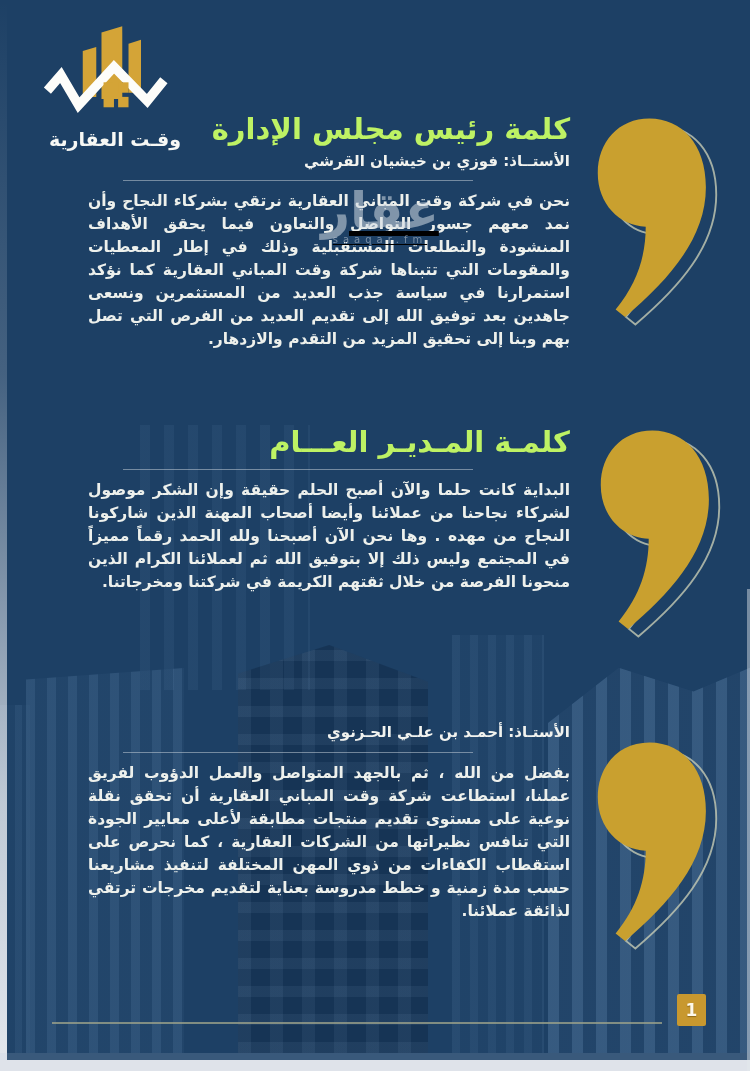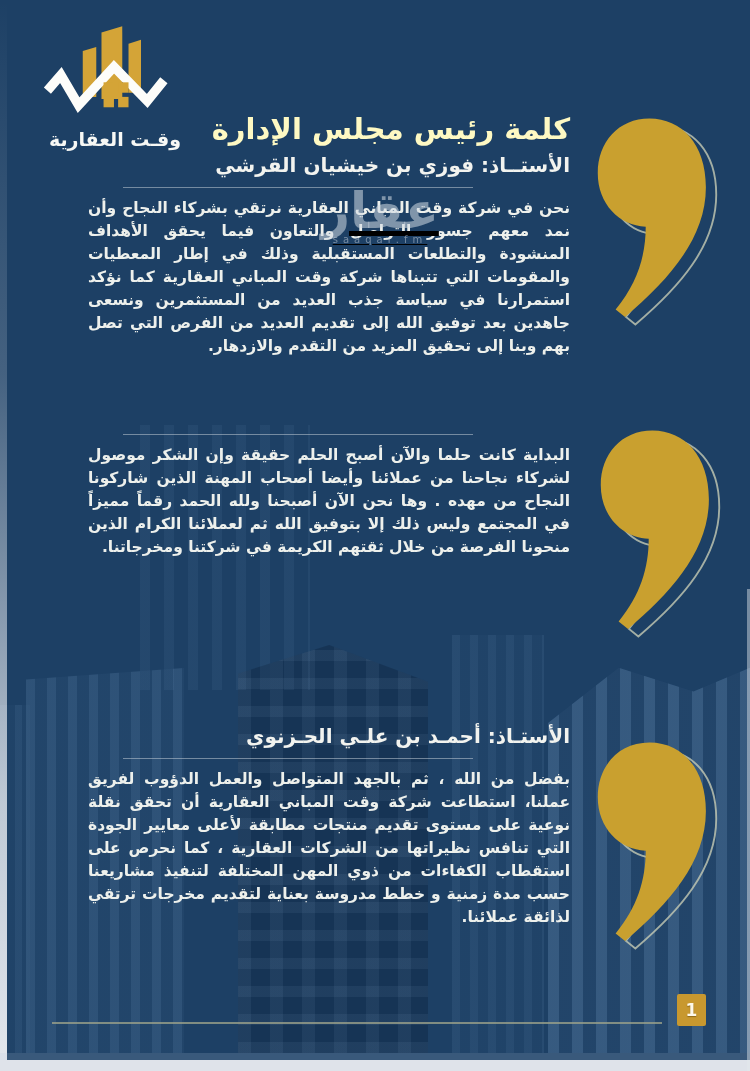--- a/index.html
+++ b/index.html
@@ -38,22 +38,22 @@
   #edge-bottom{left:0;right:0;bottom:0;height:11px;background:#dfe3ea;}
   #edge-bottom-shadow{left:0;right:0;bottom:11px;height:7px;background:rgba(190,205,225,.18);}
   #edge-right{right:0;width:3px;top:55%;bottom:0;background:rgba(228,232,238,.45);}
 
   
   #logo{position:absolute;left:30px;top:22px;width:170px;z-index:4;text-align:center;}
   #logo-brand{color:#f7f8f5;font-weight:bold;font-size:19px;margin-top:-2px;letter-spacing:1px;text-align:center;}
 
   
   .sec{position:absolute;left:88px;width:482px;z-index:3;direction:rtl;text-align:right;}
-  .sec h2{margin:0;color:#fef9c3;font-size:29px;font-weight:bold;line-height:1.2;}
-  .sec h3{margin:5px 0 0 0;color:#f2f3ef;font-size:20px;font-weight:bold;line-height:1.3;}
+  .sec h2{margin:0;color:#bef264;font-size:29px;font-weight:bold;line-height:1.2;}
+  .sec h3{margin:5px 0 0 0;color:#f2f3ef;font-size:15px;font-weight:bold;line-height:1.3;}
   .rule{height:1px;background:rgba(190,200,212,.55);width:350px;margin:9px 97px 0 auto;}
   .sec p{margin:9px 0 0 0;color:#edf0ec;font-size:15.5px;font-weight:bold;
     line-height:23px;text-align:justify;}
   #sec-1{top:112px;}
   #sec-2{top:425px;}
   #sec-3{top:718px;}
 
   
   .quote{position:absolute;z-index:2;width:126px;}
   #quote-1{left:594px;top:112px;}
@@ -110,20 +110,21 @@
   </div>
 
   <section class="sec" id="sec-1">
     <h2>كلمة رئيس مجلس الإدارة</h2>
     <h3>الأستــاذ: فوزي بن خيشيان القرشي</h3>
     <div class="rule"></div>
     <p>نحن في شركة وقت المباني العقارية نرتقي بشركاء النجاح وأن نمد معهم جسور التواصل والتعاون فيما يحقق الأهداف المنشودة والتطلعات المستقبلية وذلك في إطار المعطيات والمقومات التي تتبناها شركة وقت المباني العقارية كما نؤكد استمرارنا في سياسة جذب العديد من المستثمرين ونسعى جاهدين بعد توفيق الله إلى تقديم العديد من الفرص التي تصل بهم وبنا إلى تحقيق المزيد من التقدم والازدهار.</p>
   </section>
 
   <section class="sec" id="sec-2">
+    <h2>كلمـة المـديـر العـــام</h2>
     <div class="rule"></div>
     <p>البداية كانت حلما والآن أصبح الحلم حقيقة وإن الشكر موصول لشركاء نجاحنا من عملائنا وأيضا أصحاب المهنة الذين شاركونا النجاح من مهده . وها نحن الآن أصبحنا ولله الحمد رقماً مميزاً في المجتمع وليس ذلك إلا بتوفيق الله ثم لعملائنا الكرام الذين منحونا الفرصة من خلال ثقتهم الكريمة في شركتنا ومخرجاتنا.</p>
   </section>
 
   <section class="sec" id="sec-3">
     <h3>الأستـاذ: أحمـد بن علـي الحـزنوي</h3>
     <div class="rule"></div>
     <p>بفضل من الله ، ثم بالجهد المتواصل والعمل الدؤوب لفريق عملنا، استطاعت شركة وقت المباني العقارية أن تحقق نقلة نوعية على مستوى تقديم منتجات مطابقة لأعلى معايير الجودة التي تنافس نظيراتها من الشركات العقارية ، كما نحرص على استقطاب الكفاءات من ذوي المهن المختلفة لتنفيذ مشاريعنا حسب مدة زمنية و خطط مدروسة بعناية لتقديم مخرجات ترتقي لذائقة عملائنا.</p>
   </section>
 

